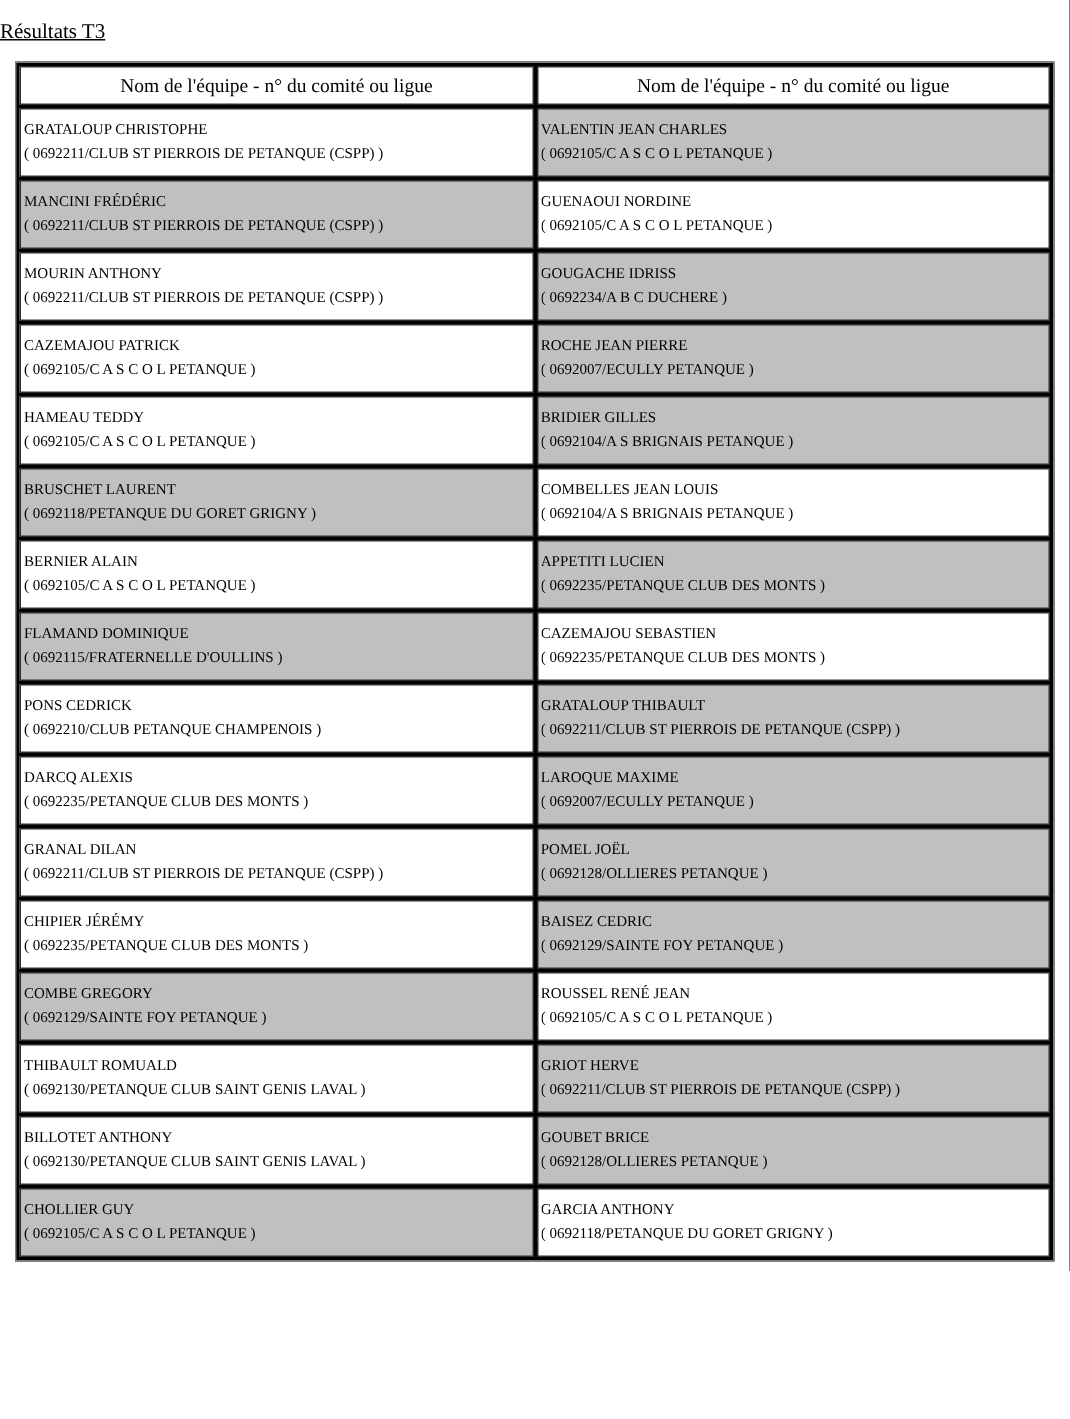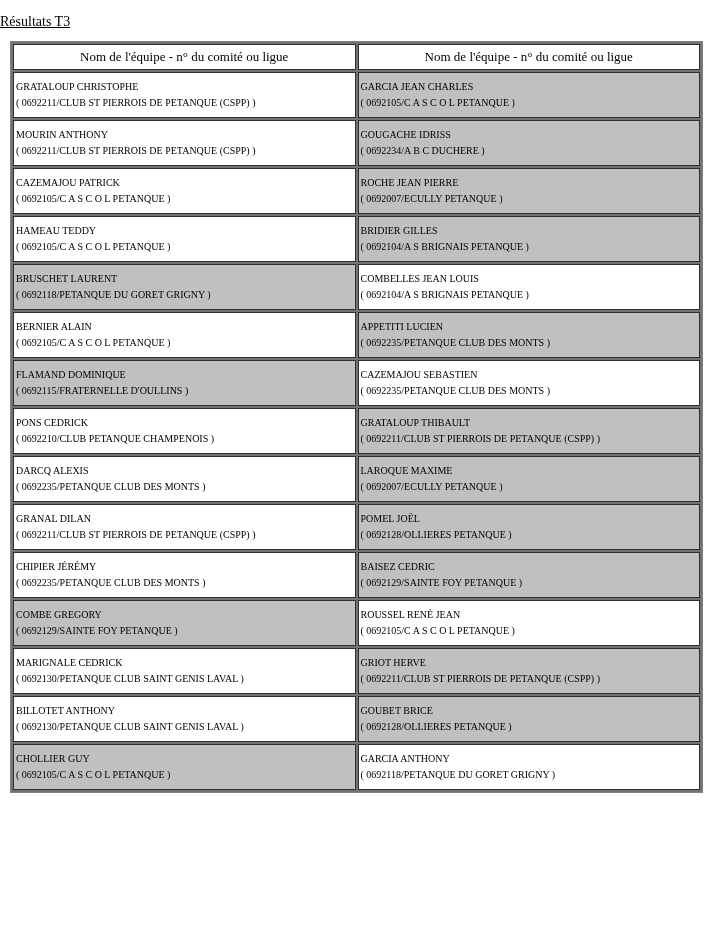--- a/index.html
+++ b/index.html
@@ -23,21 +23,21 @@
     line-height:17px;
     text-decoration:underline;
     margin-bottom:11px;
   }
   table.results{
     margin:0 10px;
     width:693px;
     border-collapse:separate;
     border-spacing:2px;
     border:1px solid var(--outer-border);
-    background:#737373;
+    background:#000000;
     table-layout:fixed;
   }
   th{
     border:1px solid var(--cell-border);
     font-weight:normal;
     font-size:13px;
     line-height:16px;
     padding:4px 2px;
     text-align:center;
     width:50%;
@@ -69,25 +69,35 @@
         <th>Nom de l'équipe - n° du comité ou ligue</th>
       </tr>
     </thead>
     <tbody id="rows-body">
   <tr>
     <td>
       <div class="name">GRATALOUP CHRISTOPHE</div>
       <div class="club">( 0692211/CLUB ST PIERROIS DE PETANQUE (CSPP) )</div>
     </td>
     <td class="hl">
-      <div class="name">GARCIA JEAN CHARLES</div>
-      <div class="club">( 0692105/C A S C O L PETANQUE )</div>
-    </td>
-  </tr>
-
+      <div class="name">VALENTIN JEAN CHARLES</div>
+      <div class="club">( 0692105/C A S C O L PETANQUE )</div>
+    </td>
+  </tr>
+
+  <tr>
+    <td class="hl">
+      <div class="name">MANCINI FRÉDÉRIC</div>
+      <div class="club">( 0692211/CLUB ST PIERROIS DE PETANQUE (CSPP) )</div>
+    </td>
+    <td>
+      <div class="name">GUENAOUI NORDINE</div>
+      <div class="club">( 0692105/C A S C O L PETANQUE )</div>
+    </td>
+  </tr>
 
   <tr>
     <td>
       <div class="name">MOURIN ANTHONY</div>
       <div class="club">( 0692211/CLUB ST PIERROIS DE PETANQUE (CSPP) )</div>
     </td>
     <td class="hl">
       <div class="name">GOUGACHE IDRISS</div>
       <div class="club">( 0692234/A B C DUCHERE )</div>
     </td>
@@ -199,21 +209,21 @@
       <div class="club">( 0692129/SAINTE FOY PETANQUE )</div>
     </td>
     <td>
       <div class="name">ROUSSEL RENÉ JEAN</div>
       <div class="club">( 0692105/C A S C O L PETANQUE )</div>
     </td>
   </tr>
 
   <tr>
     <td>
-      <div class="name">MARIGNALE CEDRICK</div>
+      <div class="name">THIBAULT ROMUALD</div>
       <div class="club">( 0692130/PETANQUE CLUB SAINT GENIS LAVAL )</div>
     </td>
     <td class="hl">
       <div class="name">GRIOT HERVE</div>
       <div class="club">( 0692211/CLUB ST PIERROIS DE PETANQUE (CSPP) )</div>
     </td>
   </tr>
 
 
   <tr>

